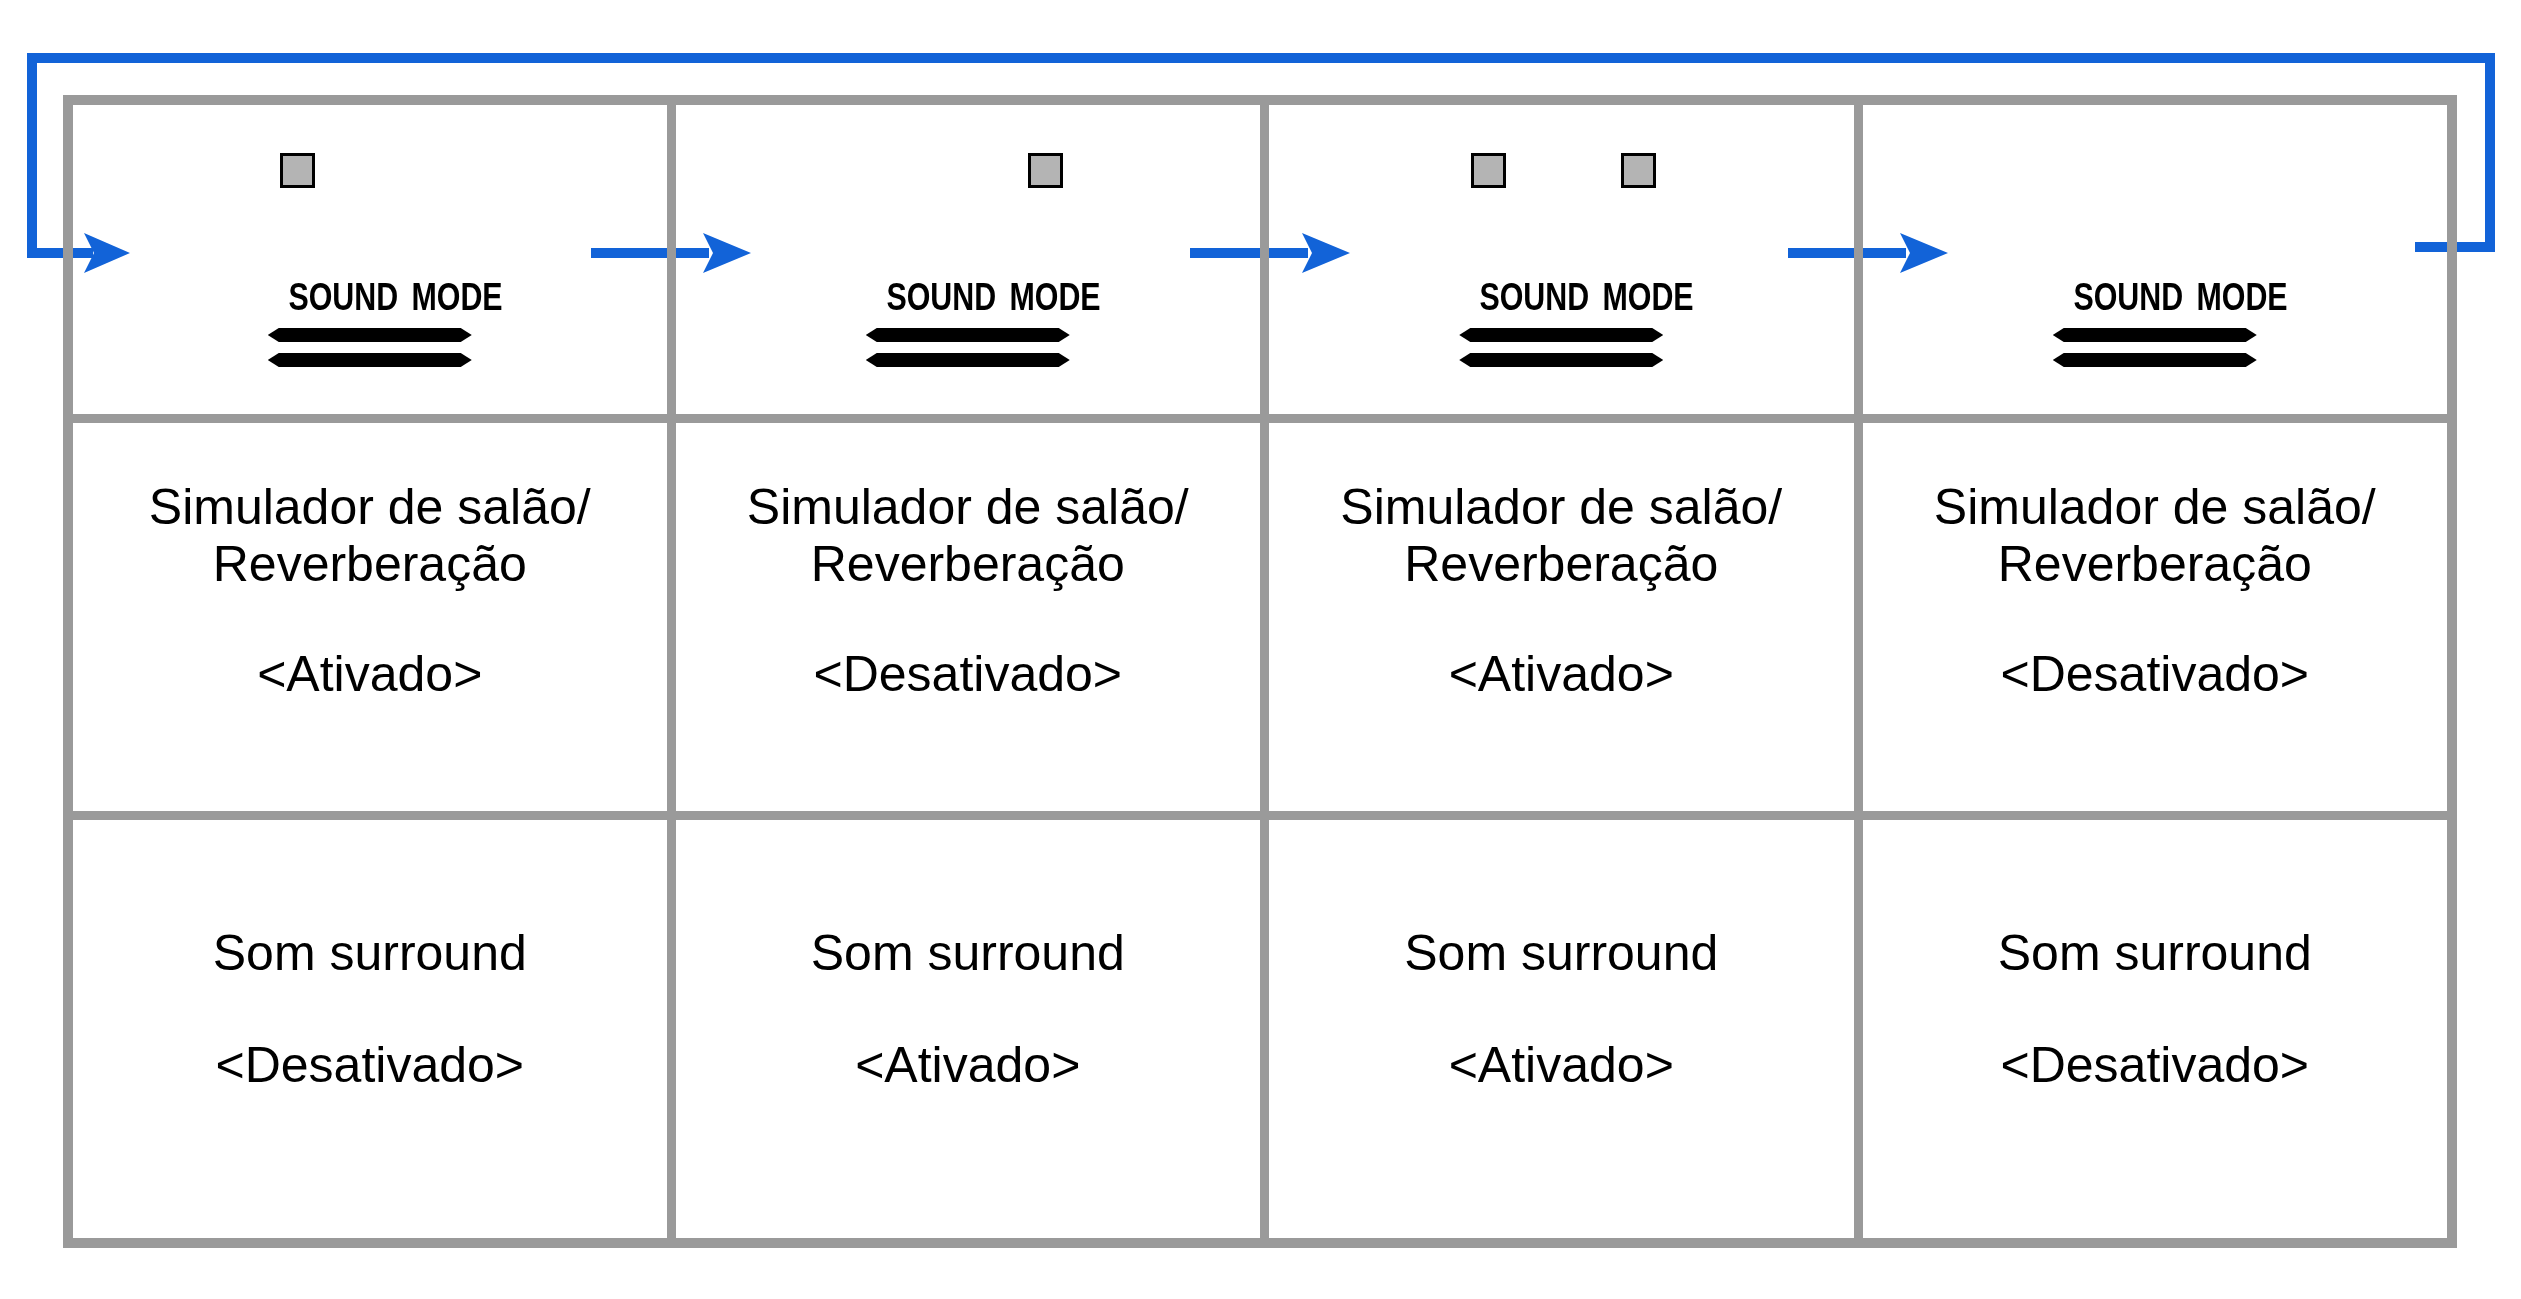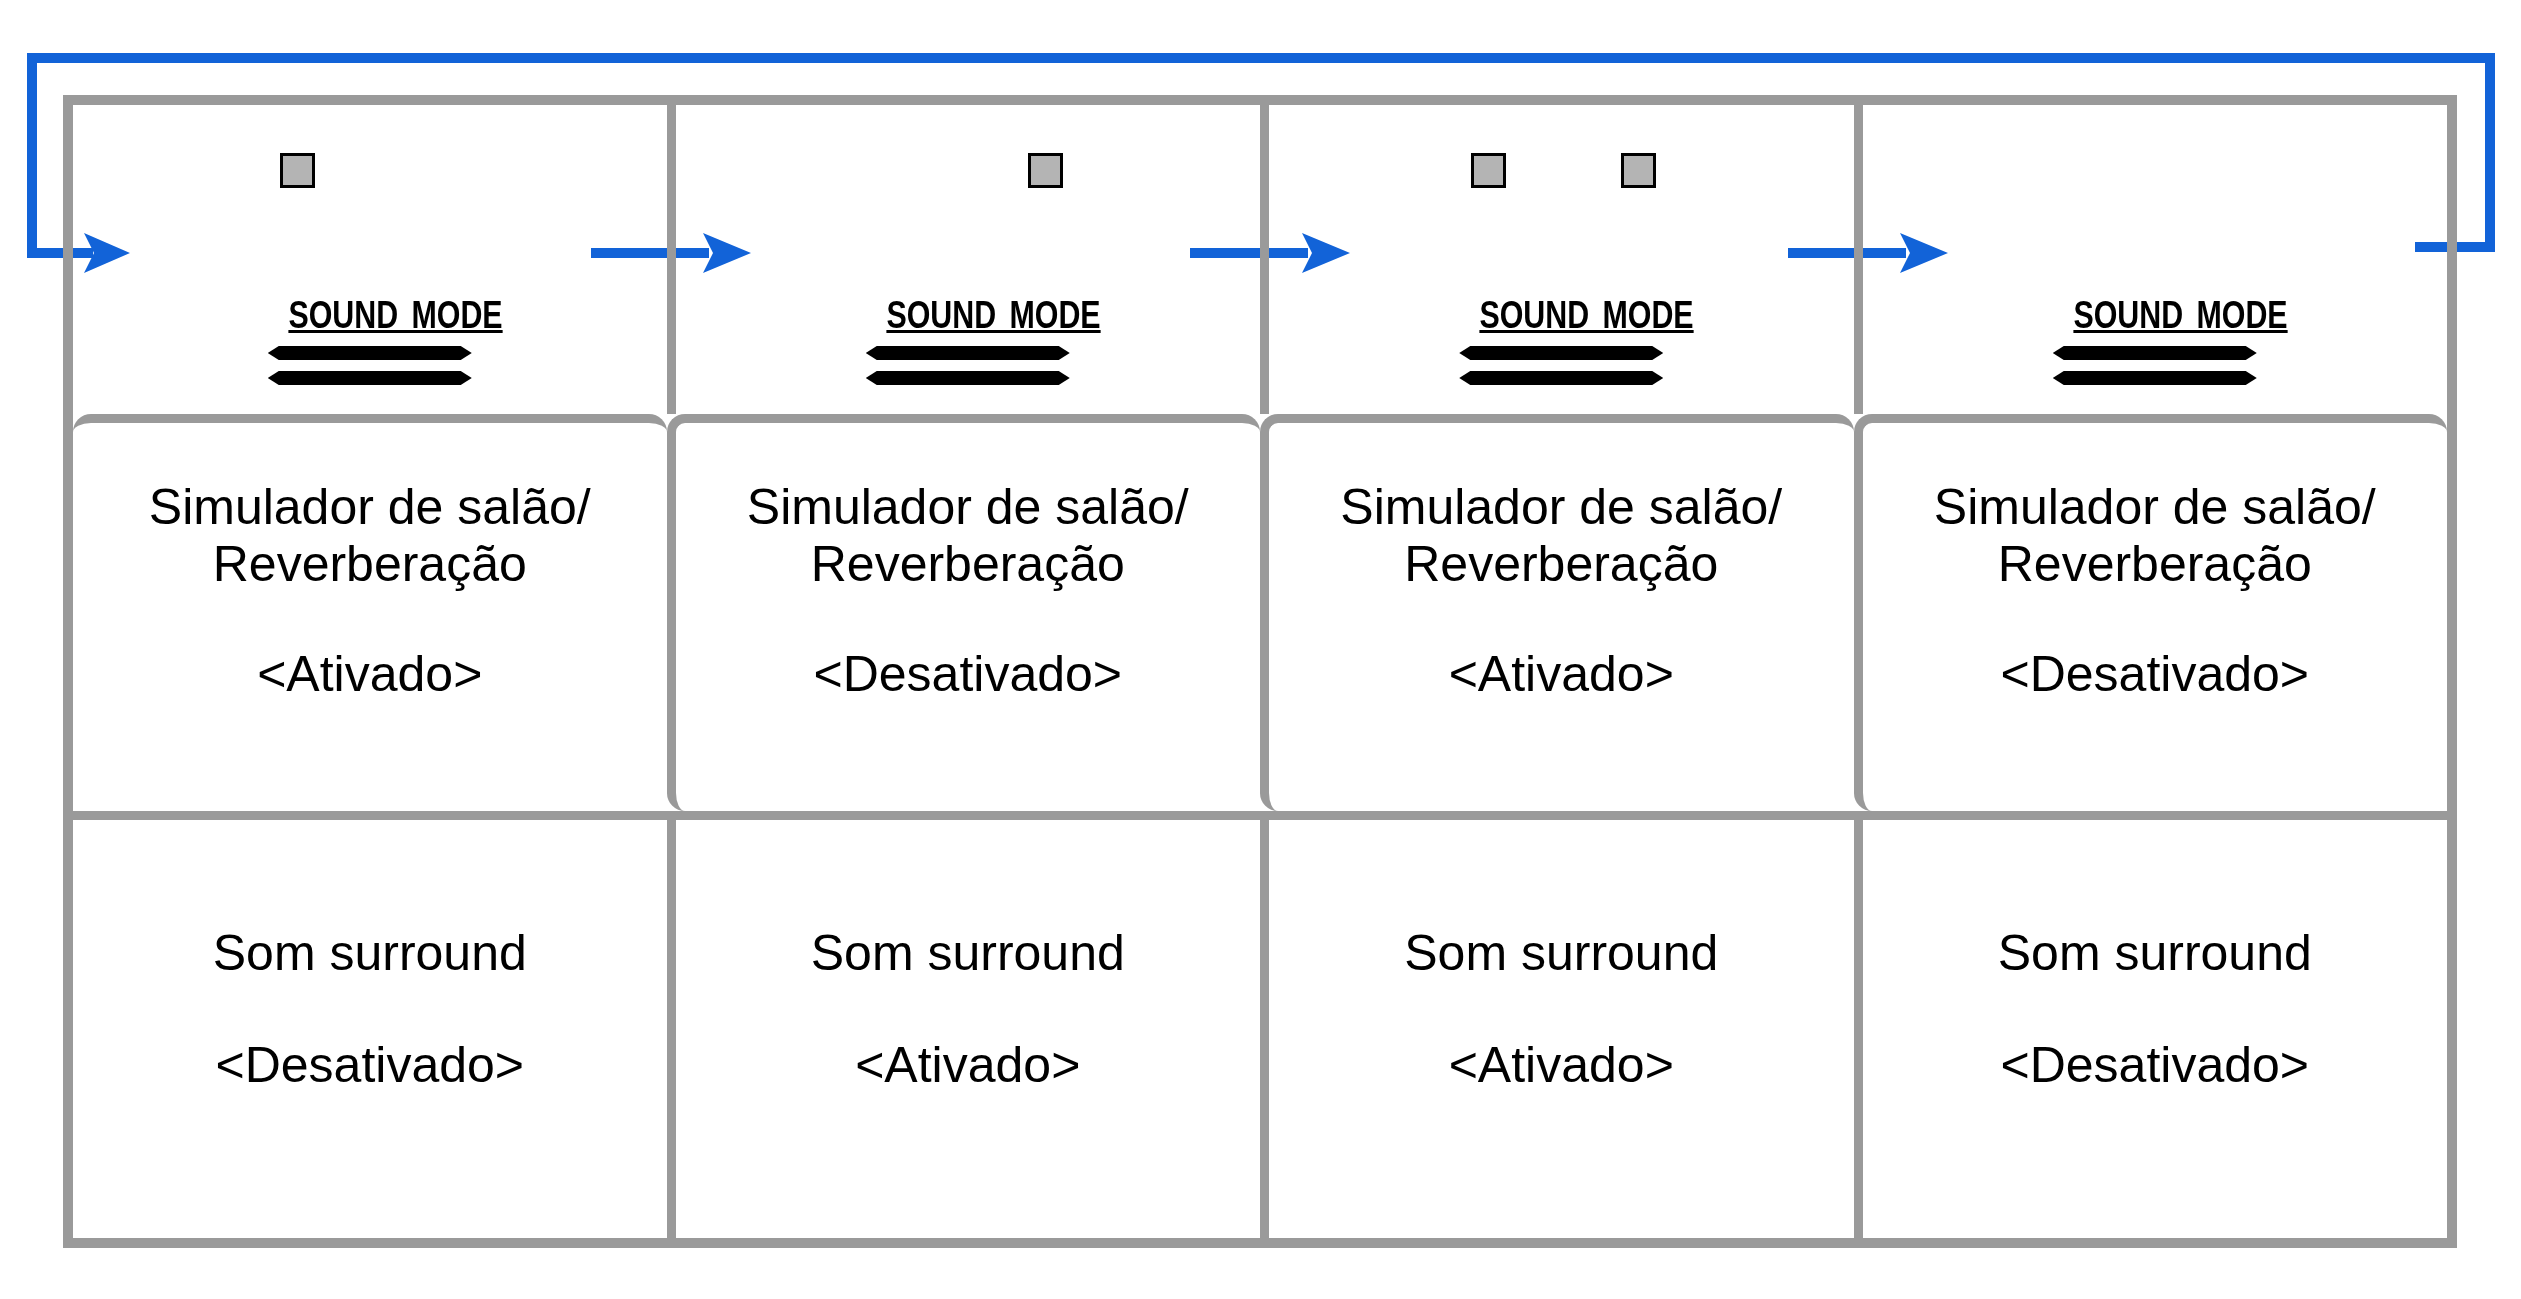--- a/index.html
+++ b/index.html
@@ -29,35 +29,35 @@
   .cell:nth-child(4n+1) { border-left:none; }
   .cell:nth-child(-n+4) { border-top:none; }
 
   
   .led {
     position:absolute; top:48px; width:29px; height:29px;
     border:3px solid #000; background:var(--led,#b4b4b4);
   }
   .led-left  { left:calc(50% - 90px); }
   .led-right { left:calc(50% + 60px); }
-  .sound-mode { position:absolute; top:191px; left:50%; transform:translateX(-50%); width:204px;text-decoration:underline; }
+  .sound-mode { position:absolute; top:173px; left:50%; transform:translateX(-50%); width:204px; }
   .sm-text {
     font-size:38px; line-height:38px; font-weight:bold; white-space:nowrap;
     text-align:center; word-spacing:6px; letter-spacing:0;
     transform:scaleX(0.8); transform-origin:50% 50%;
   }
   .sm-bar {
     height:14px; background:#000; margin-top:12px;
     clip-path:polygon(0 50%, 11px 0, calc(100% - 11px) 0, 100% 50%, calc(100% - 11px) 100%, 11px 100%);
   }
   .sm-bar + .sm-bar { margin-top:11px; }
 
   
   .text-cell { text-align:center; font-size:50px; line-height:57px; }
-  .row-hall     { padding-top:56px;border-radius:18px; }
+  .row-hall     { padding-top:56px; }
   .row-surround { padding-top:105px; }
   .feature-name { white-space:pre-line; }
   .row-hall     .feature-status { margin-top:53px; }
   .row-surround .feature-status { margin-top:55px; }
 </style>
 </head>
 <body>
 
 <div class="canvas">
 

